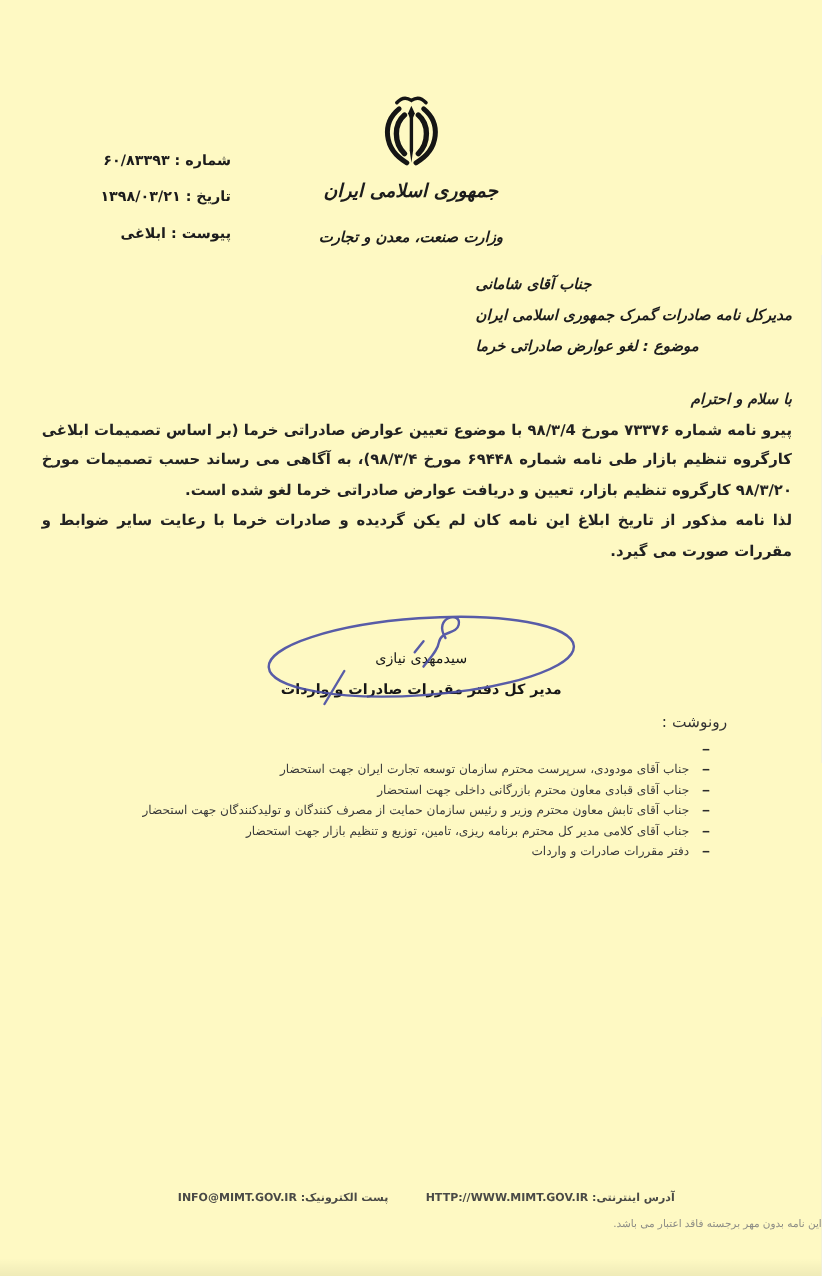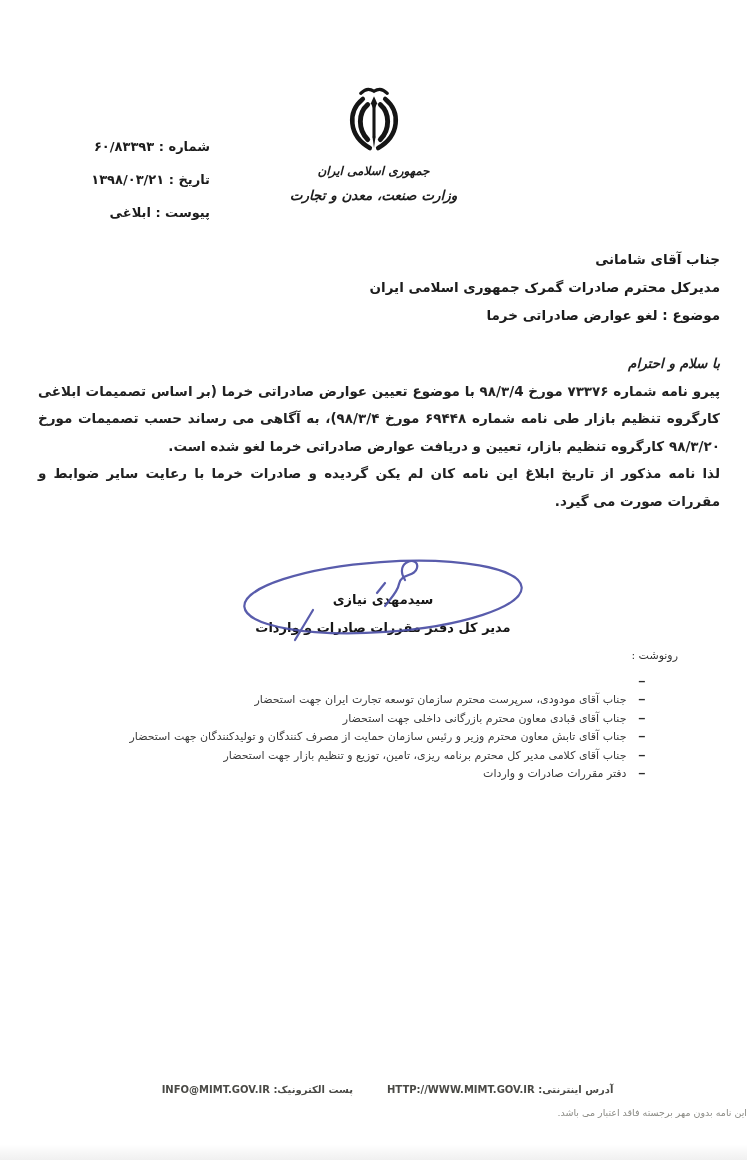--- a/index.html
+++ b/index.html
@@ -1,21 +1,21 @@
 <!DOCTYPE html>
 <html lang="fa"><head>
 <meta charset="utf-8">
 <style>
   * { margin: 0; padding: 0; box-sizing: border-box; }
   html, body { background: #e9e9e7; }
   .page {
     width: 747px; height: 1160px;
     position: relative;
     margin: 0 auto;
-    background: #ffffff;
+    background: #fef9c3;
     overflow: hidden;
     direction: rtl;
     font-family: "DejaVu Sans", sans-serif;
     color: #1c1c1c;
   }
   .page::after {
     content: ""; position: absolute; left: 0; right: 0; bottom: 0; height: 16px;
     background: linear-gradient(to bottom, rgba(0,0,0,0), rgba(0,0,0,0.06));
   }
 
@@ -26,54 +26,54 @@
     white-space: nowrap;
   }
   .meta .row { display: block; }
 
   
   .letterhead {
     position: absolute; top: 82px; left: 50%; transform: translateX(-50%);
     text-align: center; width: 260px;
   }
   .emblem { display: inline-block; }
-  .republic { font-size: 12px; font-weight: bold; font-style: italic; margin-top: 2px; }
-  .ministry { font-size: 13.5px; font-weight: bold; font-style: italic; margin-top: 9px; }
+  .republic { font-size: 17px; font-weight: bold; font-style: italic; margin-top: 2px; }
+  .ministry { font-size: 13.5px; font-weight: bold; font-style: italic; margin-top: 24px; }
 
   
   .recipient {
     position: absolute; right: 27px; top: 245px;
-    text-align: right; font-weight: bold; font-size: 13.5px; line-height: 28px;
+    text-align: left; font-weight: bold; font-size: 13.5px; line-height: 28px; font-style: italic;
   }
 
   
   .body-text {
     position: absolute; right: 27px; left: 38px; top: 350px;
     font-size: 13.5px; font-weight: bold; line-height: 27.5px;
     text-align: justify; color: #222;
   }
   .body-text .salutation { text-align: right; font-style: italic; }
   .body-text p { margin: 0; }
 
   
   .sig-wrap { position: absolute; left: 233px; top: 550px; width: 300px; height: 105px; }
   .sig-name {
     position: absolute; top: 42px; left: 0; width: 100%;
-    text-align: center; font-weight: bold; font-size: 13px; color: #161616;
+    text-align: center; font-weight: normal; font-size: 13px; color: #161616;
   }
   .sig-title {
     position: absolute; top: 70px; left: 0; width: 100%;
     text-align: center; font-weight: bold; font-size: 13px; color: #161616;
   }
   .sig-ink { position: absolute; top: 0; left: 0; z-index: 3; }
 
   
   .cc-heading {
-    position: absolute; right: 69px; top: 649px;
-    font-size: 11px; color: #333;
+    position: absolute; right: 86px; top: 649px;
+    font-size: 14px; color: #333;
   }
   .cc-list { position: absolute; right: 103px; top: 673px; }
   .cc-item {
     display: flex; align-items: baseline; gap: 12px;
     font-size: 11px; line-height: 18.4px; color: #3a3a3a;
   }
   .cc-dash { font-weight: bold; color: #2c2c2c; transform: scaleX(1.4); display: inline-block; }
 
   
   .footer-contact {
@@ -111,21 +111,21 @@
         <path d="M34 22 C12 40 13 74 44 92" stroke-width="6.5"></path>
         <path d="M66 22 C88 40 87 74 56 92" stroke-width="6.5"></path>
       </svg>
     </span>
     <div class="republic">جمهوری اسلامی ایران</div>
     <div class="ministry">وزارت صنعت، معدن و تجارت</div>
   </div>
 
   <div class="recipient">
     <div>جناب آقای شامانی</div>
-    <div>مدیرکل محترم صادرات گمرک جمهوری اسلامی ایران</div>
+    <div>مدیرکل نامه صادرات گمرک جمهوری اسلامی ایران</div>
     <div>موضوع : لغو عوارض صادراتی خرما</div>
   </div>
 
   <div class="body-text">
     <p class="salutation">با سلام و احترام</p>
     <p>پیرو نامه شماره ۷۳۳۷۶ مورخ ۹۸/۳/4 با موضوع تعیین عوارض صادراتی خرما (بر اساس تصمیمات ابلاغی کارگروه تنظیم بازار طی نامه شماره ۶۹۴۴۸ مورخ ۹۸/۳/۴)، به آگاهی می رساند حسب تصمیمات مورخ ۹۸/۳/۲۰ کارگروه تنظیم بازار، تعیین و دریافت عوارض صادراتی خرما لغو شده است.</p>
     <p>لذا نامه مذکور از تاریخ ابلاغ این نامه کان لم یکن گردیده و صادرات خرما با رعایت سایر ضوابط و مقررات صورت می گیرد.</p>
   </div>
 
   <div class="sig-wrap">

